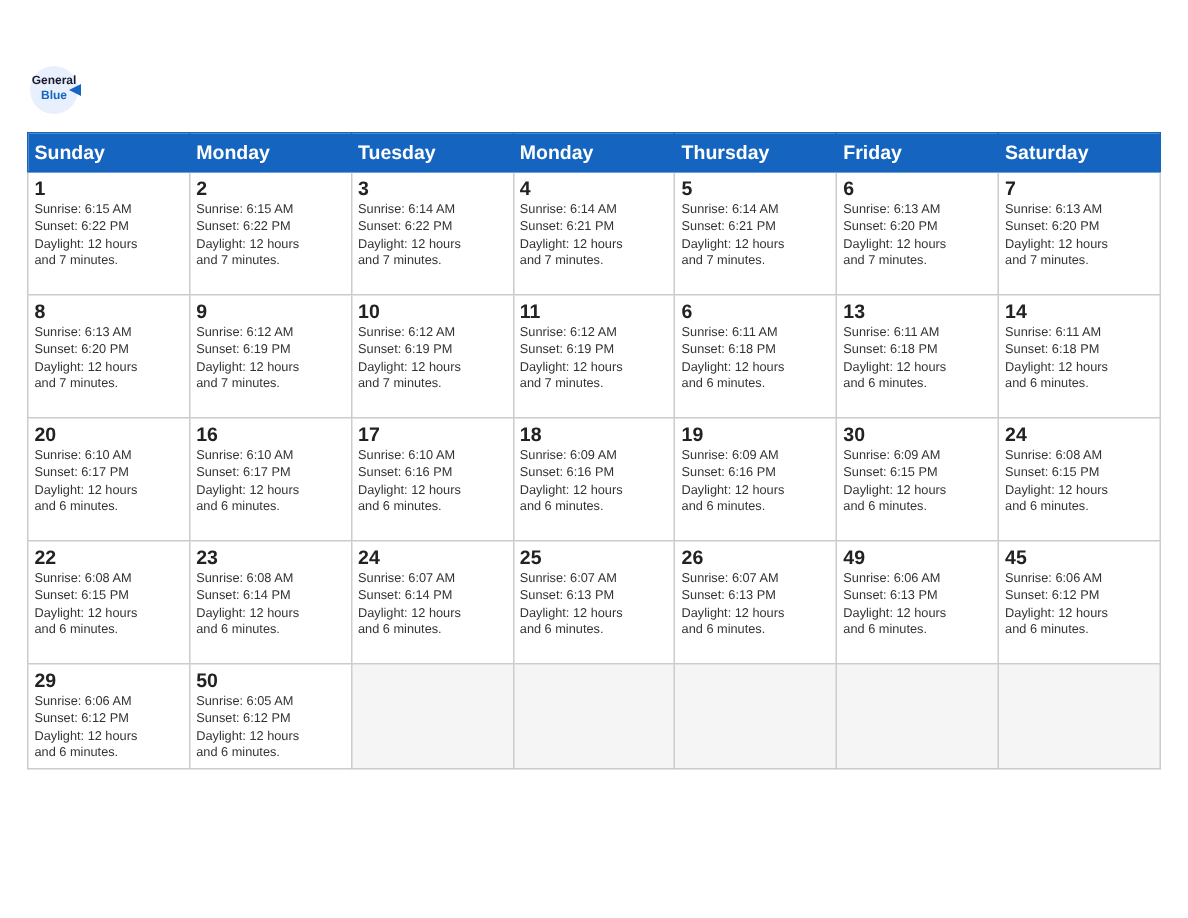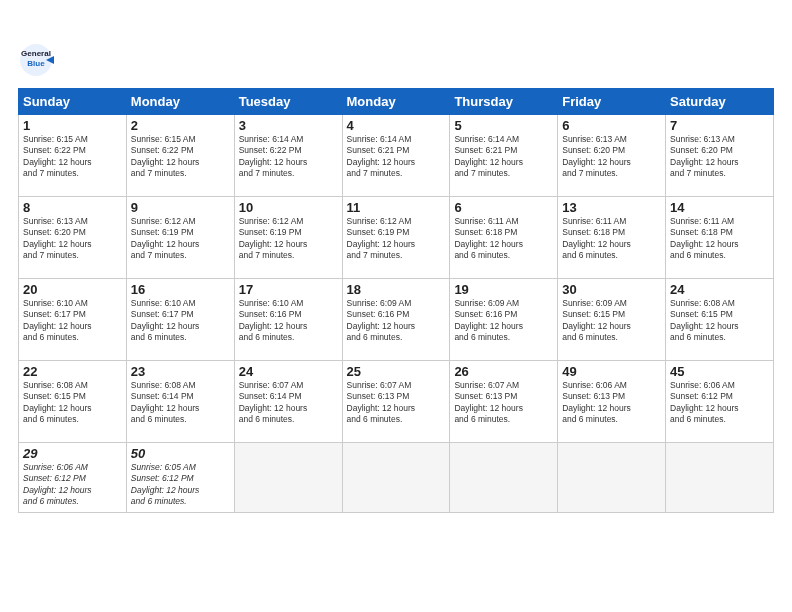--- a/index.html
+++ b/index.html
@@ -72,21 +72,20 @@
       display: block;
       margin-bottom: 1px;
     }
     .cell-text {
       font-size: 8.5px;
       line-height: 1.35;
       color: #333;
     }
     .last-row td {
       height: 70px;
-      font-style: italic;
     }
   </style>
 </head>
 <body>
 
 <div class="page">
   <div class="header">
     <div class="logo">
       <div style="display:flex;align-items:center;gap:4px;">
         <div style="position:relative;width:36px;height:36px;margin-top:24px;">

